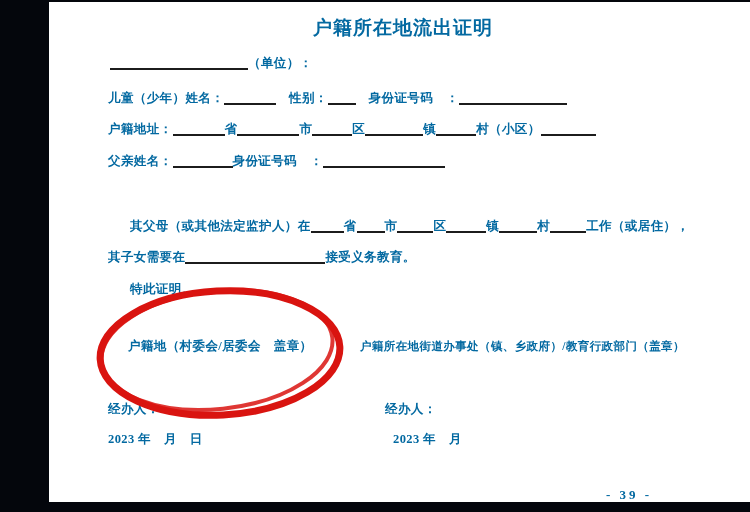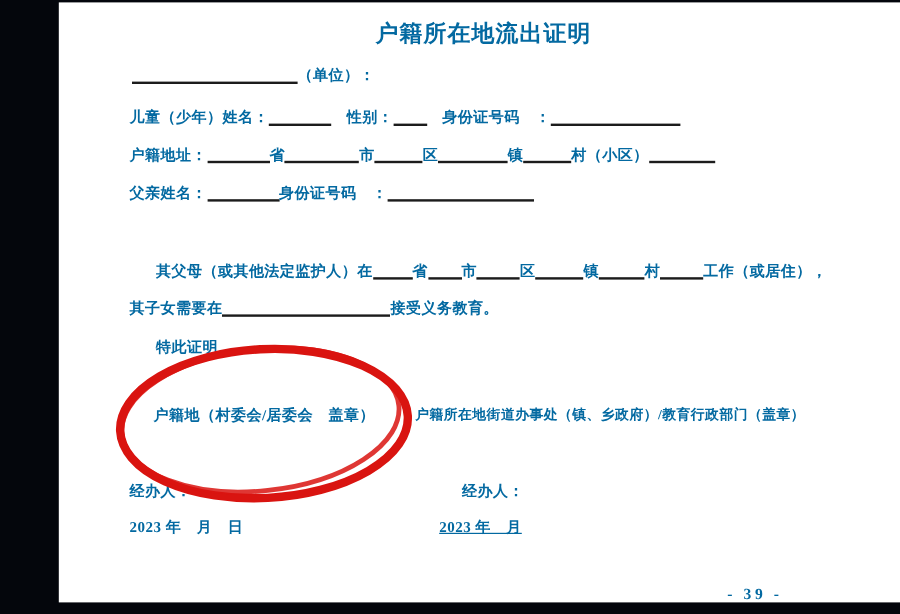--- a/index.html
+++ b/index.html
@@ -27,25 +27,25 @@
   }
   .line-unit{top:54px;left:61px;}
   .line-child{top:89px;left:59px;}
   .line-address{top:120px;left:59px;}
   .line-father{top:152px;left:59px;}
   .line-mother{top:183px;left:59px;}
   .line-parents{top:217px;left:81px;}
   .line-education{top:248px;left:59px;text-align:right;}
   .line-hereby{top:280px;left:81px;}
   .stamp-left{top:337px;left:79px;}
-  .stamp-right{top:337px;left:297px;font-size:11.5px;}
+  .stamp-right{top:337px;left:311px;font-size:11.5px;}
   .handler-left{top:400px;left:59px;}
   .handler-right{top:400px;left:336px;}
   .date-left{top:430px;left:59px;}
-  .date-right{top:430px;left:317px;text-decoration:underline;}
+  .date-right{top:430px;left:344px;}
   .page-number{
     position:absolute;top:485px;left:557px;
     font-size:13px;font-weight:bold;letter-spacing:3px;white-space:nowrap;
   }
   .annotation-svg{
     position:absolute;left:0;top:0;width:668px;height:500px;
     pointer-events:none;
   }
 </style>
 </head>

